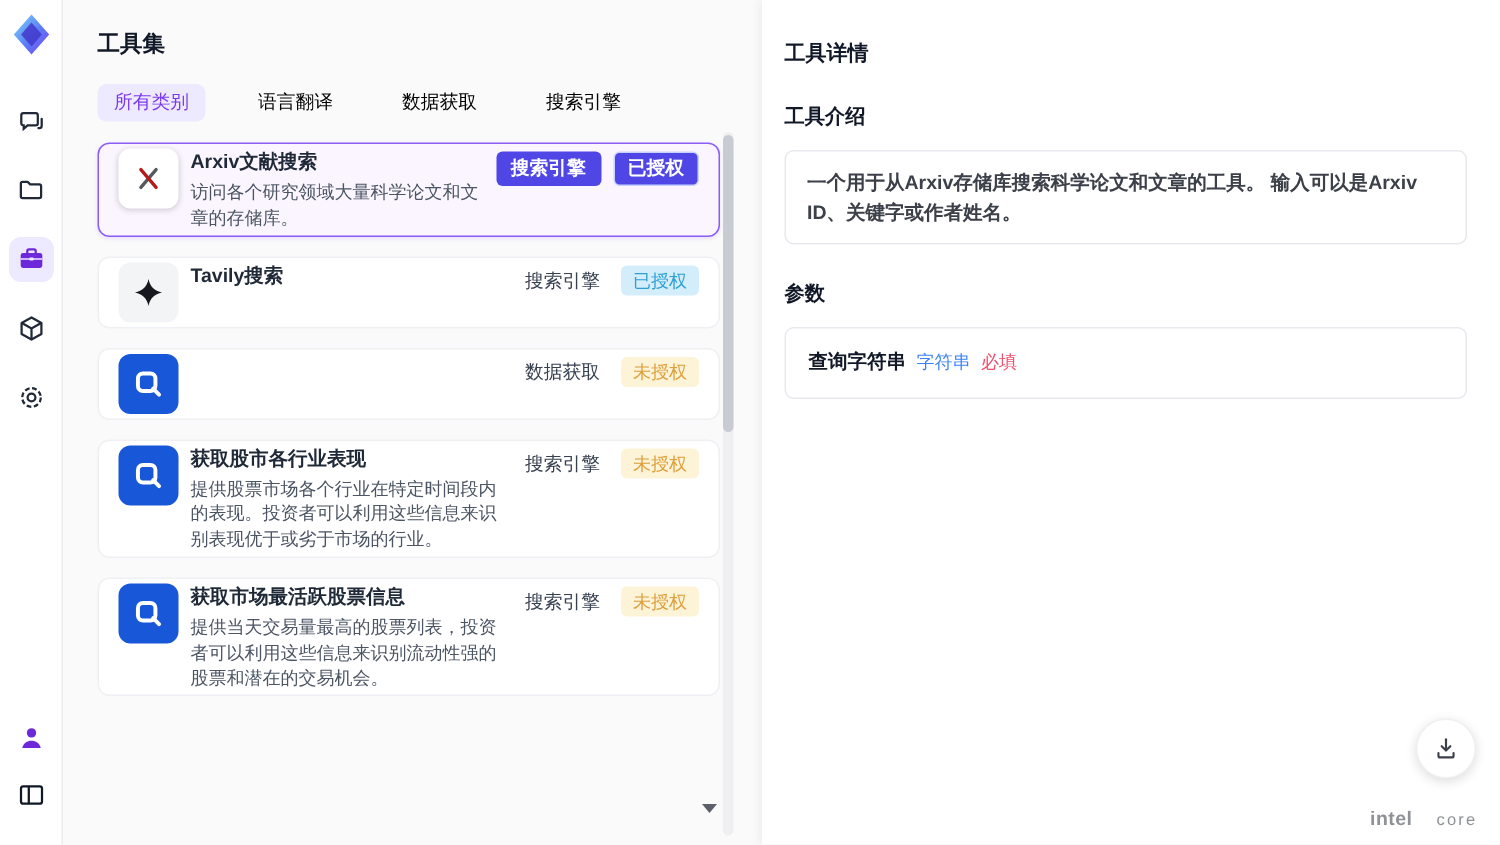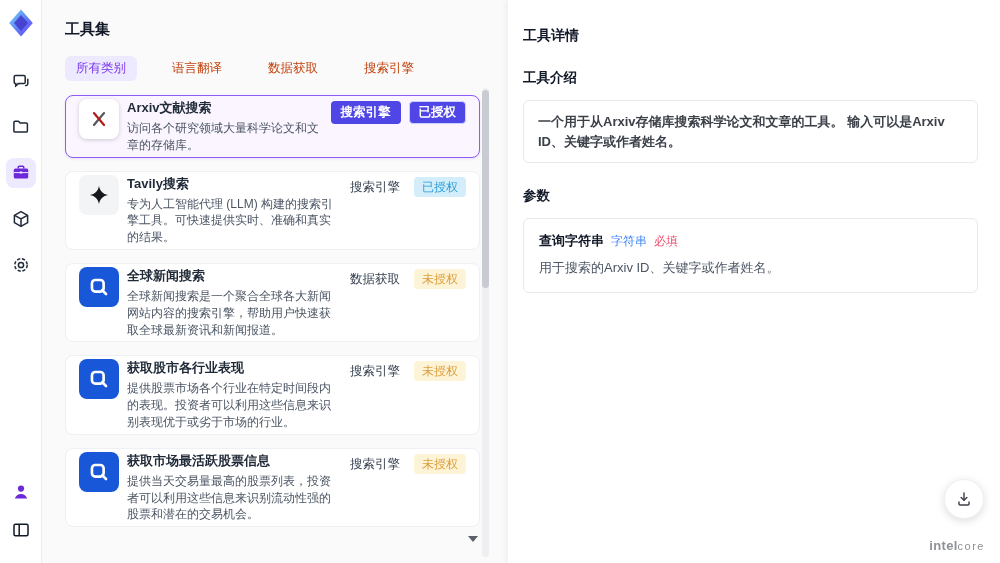--- a/index.html
+++ b/index.html
@@ -13,21 +13,21 @@
   .rail-btn { width:30px; height:30px; border:none; background:transparent; border-radius:8px; display:flex; align-items:center; justify-content:center; cursor:pointer; margin-bottom:16px; }
   .rail-btn svg { width:20px; height:20px; }
   .rail-btn.active { background:#ede9fe; }
   .rail-spacer { flex:1; }
   .rail-bottom .rail-btn { margin-bottom:8px; }
 
   
   .list-panel { width:466px; flex-shrink:0; background:#fafafa; position:relative; padding:20px 28px 0 23px; }
   .page-title { font-size:15px; font-weight:bold; color:#111827; }
   .tabs { display:flex; gap:24px; margin-top:17px; align-items:center; }
-  .tab { border:none; background:transparent; font-size:12.5px; color:#c2410c; padding:4px 11px; border-radius:6px; cursor:pointer; font-family:inherit; }
+  .tab { border:none; background:transparent; font-size:12.5px; color:#000000; padding:4px 11px; border-radius:6px; cursor:pointer; font-family:inherit; }
   .tab.active { background:#ede9fe; color:#7c3aed; }
   .cards { margin-top:14px; }
   .card { display:flex; gap:8px; background:#fff; border:1px solid #eef0f3; border-radius:8px; padding:3px 13px; margin-bottom:13px; cursor:pointer; }
   .card.selected { border:1.5px solid #8b5cf6; background:#faf5ff; box-shadow:0 1px 3px rgba(139,92,246,.15); }
   .tile { width:40px; height:40px; border-radius:8px; flex-shrink:0; display:flex; align-items:center; justify-content:center; }
   .tile svg { width:22px; height:22px; }
   .tile.arxiv { background:#fff; box-shadow:0 1px 4px rgba(0,0,0,.18); }
   .tile.tavily { background:#f3f4f6; }
   .tile.bocha { background:#1757d8; }
   .card-body { flex:1; min-width:0; max-width:258px; }
@@ -54,21 +54,21 @@
   .intro-box { margin-top:13px; border:1px solid #e7e9ee; border-radius:6px; padding:11px 14px; font-size:13px; color:#3c4149; line-height:1.5;font-weight:bold; }
   .param-card { margin-top:13px; border:1px solid #e7e9ee; border-radius:6px; padding:13px 15px 15px; }
   .param-head { display:flex; align-items:baseline; gap:7px; }
   .param-name { font-size:13px; font-weight:bold; color:#111827; }
   .param-type { font-size:12px; color:#3b82f6; }
   .param-required { font-size:12px; color:#f0506e; }
   .param-desc { margin-top:9px; font-size:13px; color:#4b5563; }
 
   .fab { position:absolute; right:16px; bottom:44px; width:40px; height:40px; border-radius:50%; background:#fff; border:1px solid #f0f0f2; box-shadow:0 2px 8px rgba(0,0,0,.14); display:flex; align-items:center; justify-content:center; cursor:pointer; }
   .fab svg { width:18px; height:18px; }
-  .intel-logo { position:absolute; right:15px; bottom:10px; color:#8e9196; display:flex; align-items:baseline; gap:0; }
+  .intel-logo { position:absolute; right:15px; bottom:10px; color:#8e9196; display:flex; align-items:baseline; gap:16px; }
   .intel-word { font-size:13px; font-weight:bold; letter-spacing:.3px; }
   .core-word { font-size:11px; letter-spacing:1.5px; }
 </style>
 </head>
 <body>
 
 <div class="app">
 
   <aside class="rail">
     <div class="logo">
@@ -164,38 +164,33 @@
       </div>
 
       <div class="card">
         <div class="tile tavily">
           <svg viewBox="0 0 20 20">
               <path d="M10 1.8c.9 4.6 3.6 7.3 8.2 8.2-4.6.9-7.3 3.6-8.2 8.2-.9-4.6-3.6-7.3-8.2-8.2 4.6-.9 7.3-3.6 8.2-8.2Z" fill="#16181d"></path>
             </svg>
         </div>
         <div class="card-body">
           <div class="tool-name">Tavily搜索</div>
-          <div class="tool-desc">专为人工智能代理 (LLM) 构建的搜索引擎工具。可快速提供实时、准确和真实的结果。</div>
         </div>
         <div class="card-meta">
           <span class="cat-text">搜索引擎</span>
           <span class="pill auth">已授权</span>
         </div>
       </div>
 
       <div class="card">
         <div class="tile bocha">
           <svg viewBox="0 0 20 20">
               <rect x="3.6" y="3.6" width="10.6" height="10.6" rx="3" fill="none" stroke="#fff" stroke-width="2.4"></rect>
               <line x1="12.8" y1="12.8" x2="16.4" y2="16.4" stroke="#fff" stroke-width="2.4" stroke-linecap="round"></line>
             </svg>
-        </div>
-        <div class="card-body">
-          <div class="tool-name">全球新闻搜索</div>
-          <div class="tool-desc">全球新闻搜索是一个聚合全球各大新闻网站内容的搜索引擎，帮助用户快速获取全球最新资讯和新闻报道。</div>
         </div>
         <div class="card-meta">
           <span class="cat-text">数据获取</span>
           <span class="pill unauth">未授权</span>
         </div>
       </div>
 
       <div class="card">
         <div class="tile bocha">
           <svg viewBox="0 0 20 20">
@@ -244,21 +239,20 @@
     <h3 class="section-heading">工具介绍</h3>
     <div class="intro-box">一个用于从Arxiv存储库搜索科学论文和文章的工具。 输入可以是Arxiv ID、关键字或作者姓名。</div>
 
     <h3 class="section-heading">参数</h3>
     <div class="param-card">
       <div class="param-head">
         <span class="param-name">查询字符串</span>
         <span class="param-type">字符串</span>
         <span class="param-required">必填</span>
       </div>
-      <div class="param-desc">用于搜索的Arxiv ID、关键字或作者姓名。</div>
     </div>
 
     <button class="fab">
       <svg viewBox="0 0 20 20">
           <path d="M10 3.2v8" stroke="#3c4149" stroke-width="1.6" stroke-linecap="round"></path>
           <path d="M6.8 8.3 10 11.5l3.2-3.2" fill="none" stroke="#3c4149" stroke-width="1.6" stroke-linecap="round" stroke-linejoin="round"></path>
           <path d="M4.4 13.4v1.9c0 .7.6 1.3 1.3 1.3h8.6c.7 0 1.3-.6 1.3-1.3v-1.9" fill="none" stroke="#3c4149" stroke-width="1.6" stroke-linecap="round"></path>
         </svg>
     </button>
     <div class="intel-logo">

